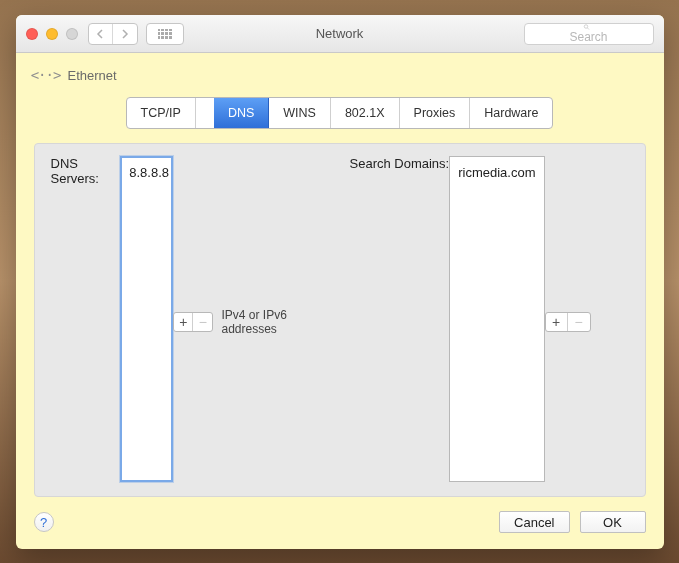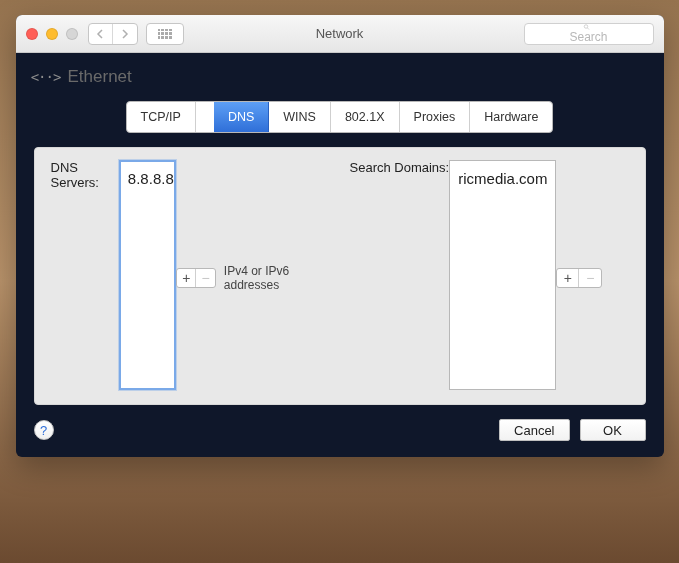--- a/index.html
+++ b/index.html
@@ -10,21 +10,21 @@
       display: flex;
       justify-content: center;
       align-items: flex-start;
       padding: 15px;
       width: 679px;
       height: 563px;
       overflow: hidden;
     }
     .window {
       width: 648px;
-      background: #0f172a;
+      background: #fef9c3;
       border-radius: 6px;
       box-shadow: 0 10px 30px rgba(0,0,0,0.3);
       overflow: hidden;
     }
     .titlebar {
       height: 38px;
       background: linear-gradient(to bottom, #f7f7f7, #e6e6e6);
       border-bottom: 1px solid #c9c9c9;
       display: flex;
       align-items: center;
@@ -118,21 +118,21 @@
       display: flex;
       align-items: center;
       justify-content: center;
       color: #8e8e8e;
       font-family: monospace;
       font-size: 14px;
       letter-spacing: -1px;
     }
     .breadcrumb-text {
       color: #6a6a6a;
-      font-size: 17px;
+      font-size: 13px;
     }
     .tabs {
       display: flex;
       justify-content: center;
       margin-bottom: 14px;
     }
     .tab-strip {
       display: flex;
       border: 1px solid #b8b8b8;
       border-radius: 4px;
@@ -172,23 +172,23 @@
       display: flex;
     }
     .col-label {
       font-size: 13px;
       color: #222;
       margin-bottom: 6px;
     }
     .list-box {
       background: #fff;
       border: 1px solid #b8b8b8;
-      height: 230px;
+      height: 326px;
       padding: 6px 8px;
-      font-size: 15px;
+      font-size: 13px;
       color: #222;
       line-height: 1.45;
       overflow: auto;
     }
     .list-box.focused {
       border: 2px solid #7aa9e8;
       box-shadow: 0 0 0 1px rgba(122,169,232,0.4);
       padding: 5px 7px;
     }
     .list-item {

